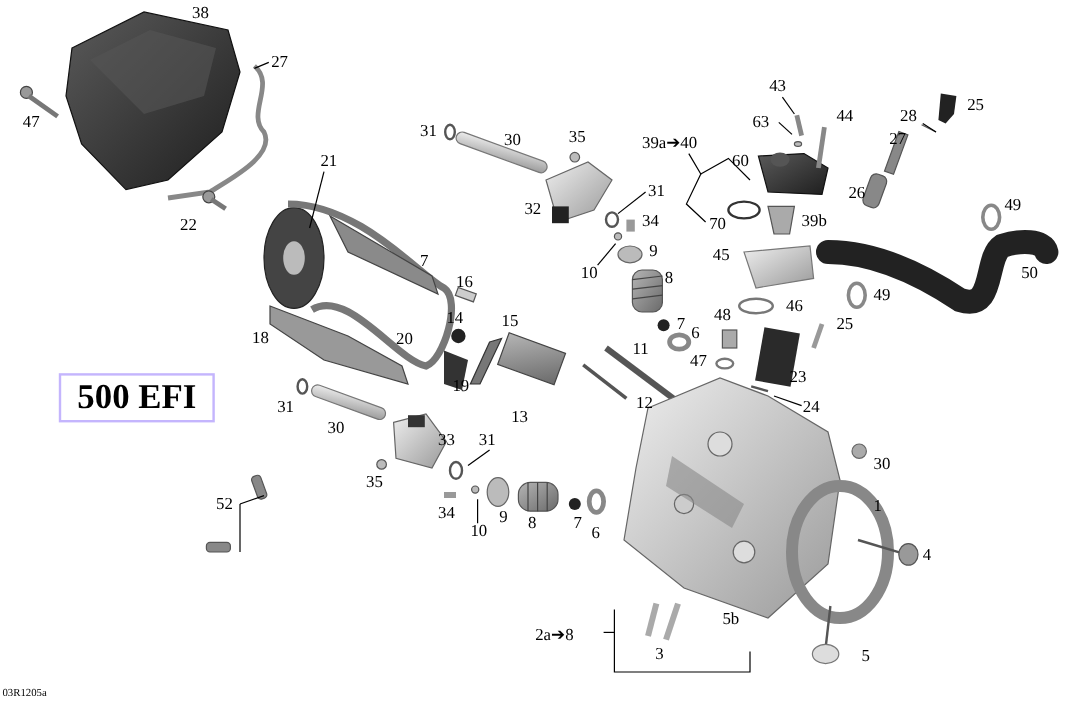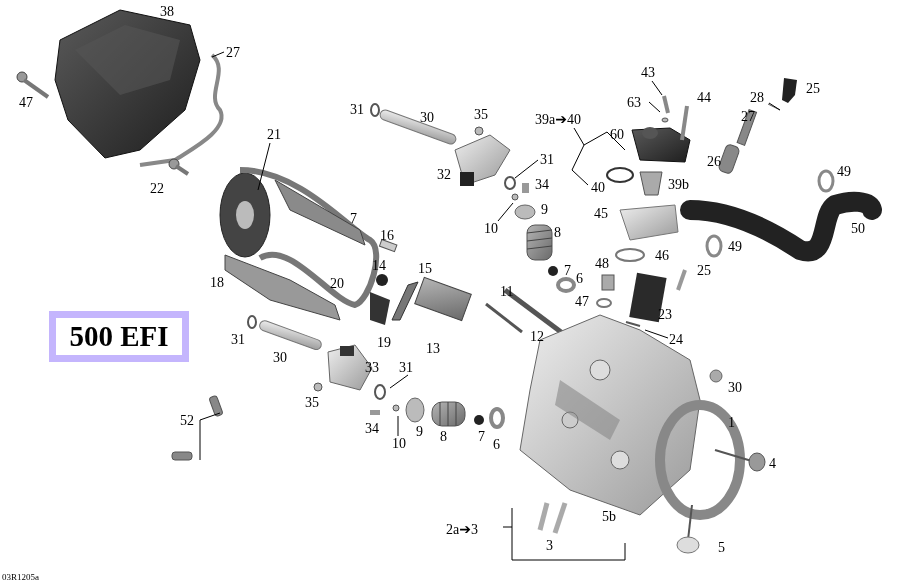--- a/index.html
+++ b/index.html
@@ -1,19 +1,19 @@
 <!DOCTYPE html>
 <html><head>
 <meta charset="utf-8">
 <style>
   html,body{margin:0;padding:0;background:#fff;}
   body{width:900px;height:585px;position:relative;overflow:hidden;font-family:"Liberation Sans",sans-serif;}
   #diagram{position:absolute;left:0;top:0;width:900px;height:585px;font-family:Liberation Serif, serif;}
   .lbl{position:absolute;font-size:14px;color:#000;line-height:14px;white-space:nowrap;}
-  .model-box{position:absolute;left:49px;top:311px;width:126px;height:37px;border:7px solid #c4b5fd;background:#fff;
+  .model-box{position:absolute;left:49px;top:311px;width:126px;height:37px;border:2px solid #c4b5fd;background:#fff;
     font-weight:bold;font-size:29px;text-align:center;line-height:37px;color:#000;}
   .ref{position:absolute;left:2px;top:572px;font-size:9px;color:#000;}
   svg{position:absolute;left:0;top:0;}
 </style>
 </head>
 <body>
 
 <div id="diagram">
   <svg width="900" height="585" viewBox="0 0 900 585">
     <defs>
@@ -189,66 +189,66 @@
   <span class="lbl" style="left:420px;top:111px">30</span>
   <span class="lbl" style="left:474px;top:108px">35</span>
   <span class="lbl" style="left:540px;top:153px">31</span>
   <span class="lbl" style="left:437px;top:168px">32</span>
   <span class="lbl" style="left:535px;top:178px">34</span>
   <span class="lbl" style="left:541px;top:203px">9</span>
   <span class="lbl" style="left:484px;top:222px">10</span>
   <span class="lbl" style="left:554px;top:226px">8</span>
   <span class="lbl" style="left:535px;top:113px">39a➔40</span>
   <span class="lbl" style="left:610px;top:128px">60</span>
-  <span class="lbl" style="left:591px;top:181px">40</span>
+  <span class="lbl" style="left:591px;top:181px">70</span>
   <span class="lbl" style="left:641px;top:66px">43</span>
   <span class="lbl" style="left:627px;top:96px">63</span>
   <span class="lbl" style="left:697px;top:91px">44</span>
   <span class="lbl" style="left:750px;top:91px">28</span>
   <span class="lbl" style="left:806px;top:82px">25</span>
   <span class="lbl" style="left:741px;top:110px">27</span>
   <span class="lbl" style="left:707px;top:155px">26</span>
   <span class="lbl" style="left:668px;top:178px">39b</span>
   <span class="lbl" style="left:837px;top:165px">49</span>
   <span class="lbl" style="left:594px;top:207px">45</span>
   <span class="lbl" style="left:851px;top:222px">50</span>
   <span class="lbl" style="left:728px;top:240px">49</span>
   <span class="lbl" style="left:655px;top:249px">46</span>
   <span class="lbl" style="left:595px;top:257px">48</span>
   <span class="lbl" style="left:697px;top:264px">25</span>
   <span class="lbl" style="left:564px;top:264px">7</span>
   <span class="lbl" style="left:576px;top:272px">6</span>
   <span class="lbl" style="left:575px;top:295px">47</span>
-  <span class="lbl" style="left:500px;top:285px">11</span>
+  <span class="lbl" style="left:527px;top:285px">11</span>
   <span class="lbl" style="left:658px;top:308px">23</span>
   <span class="lbl" style="left:669px;top:333px">24</span>
   <span class="lbl" style="left:530px;top:330px">12</span>
   <span class="lbl" style="left:350px;top:212px">7</span>
   <span class="lbl" style="left:380px;top:229px">16</span>
   <span class="lbl" style="left:372px;top:259px">14</span>
   <span class="lbl" style="left:418px;top:262px">15</span>
   <span class="lbl" style="left:210px;top:276px">18</span>
   <span class="lbl" style="left:330px;top:277px">20</span>
-  <span class="lbl" style="left:377px;top:336px">19</span>
+  <span class="lbl" style="left:377px;top:316px">19</span>
   <span class="lbl" style="left:426px;top:342px">13</span>
   <span class="lbl" style="left:231px;top:333px">31</span>
   <span class="lbl" style="left:273px;top:351px">30</span>
   <span class="lbl" style="left:365px;top:361px">33</span>
   <span class="lbl" style="left:399px;top:361px">31</span>
   <span class="lbl" style="left:305px;top:396px">35</span>
   <span class="lbl" style="left:365px;top:422px">34</span>
   <span class="lbl" style="left:392px;top:437px">10</span>
   <span class="lbl" style="left:416px;top:425px">9</span>
   <span class="lbl" style="left:440px;top:430px">8</span>
   <span class="lbl" style="left:478px;top:430px">7</span>
   <span class="lbl" style="left:493px;top:438px">6</span>
   <span class="lbl" style="left:180px;top:414px">52</span>
   <span class="lbl" style="left:728px;top:381px">30</span>
   <span class="lbl" style="left:728px;top:416px">1</span>
   <span class="lbl" style="left:769px;top:457px">4</span>
   <span class="lbl" style="left:602px;top:510px">5b</span>
-  <span class="lbl" style="left:446px;top:523px">2a➔3</span>
+  <span class="lbl" style="left:446px;top:523px">2a➔8</span>
   <span class="lbl" style="left:546px;top:539px">3</span>
   <span class="lbl" style="left:718px;top:541px">5</span>
 
   <div class="model-box">500 EFI</div>
   <div class="ref">03R1205a</div>
 </div>
 
 </body></html>

